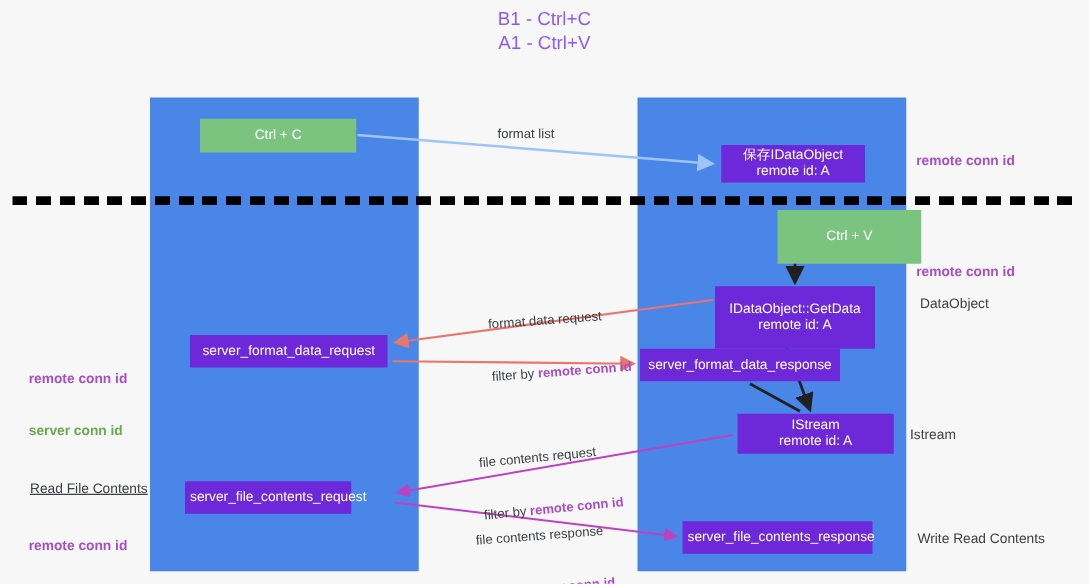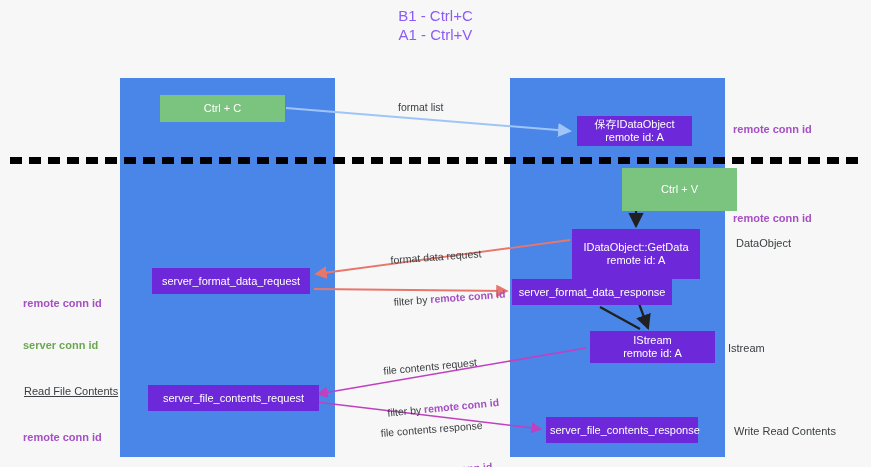--- a/index.html
+++ b/index.html
@@ -79,21 +79,21 @@
   .node.orange { background: #6d28d9; }
   .node .l2 { font-size: 11px; line-height: 13px; }
 
   #n-ctrlc   { left: 160px; top: 95px;  width: 125px; height: 27px; }
   #n-save    { left: 577px; top: 116px; width: 115px; height: 30px; }
   #n-ctrlv   { left: 578px; top: 168px; width: 115px; height: 43px; margin-left: 44px; }
   #n-getdata { left: 572px; top: 229px; width: 128px; height: 50px; }
   #n-sfdreq  { left: 152px; top: 268px; width: 158px; height: 26px; }
   #n-sfdresp { left: 512px; top: 279px; width: 160px; height: 26px; }
   #n-istream { left: 590px; top: 331px; width: 125px; height: 32px; }
-  #n-sfcreq  { left: 148px; top: 385px; width: 171px; height: 26px; }
+  #n-sfcreq  { left: 148px; top: 385px; width: 133px; height: 26px; }
   #n-sfcresp { left: 546px; top: 417px; width: 152px; height: 26px; }
 
   
   .side-label {
     font-size: 11px;
     line-height: 14px;
     white-space: pre;
     color: #3c4043;
   }
   .purple { color: #a64fc4; font-weight: bold; }

